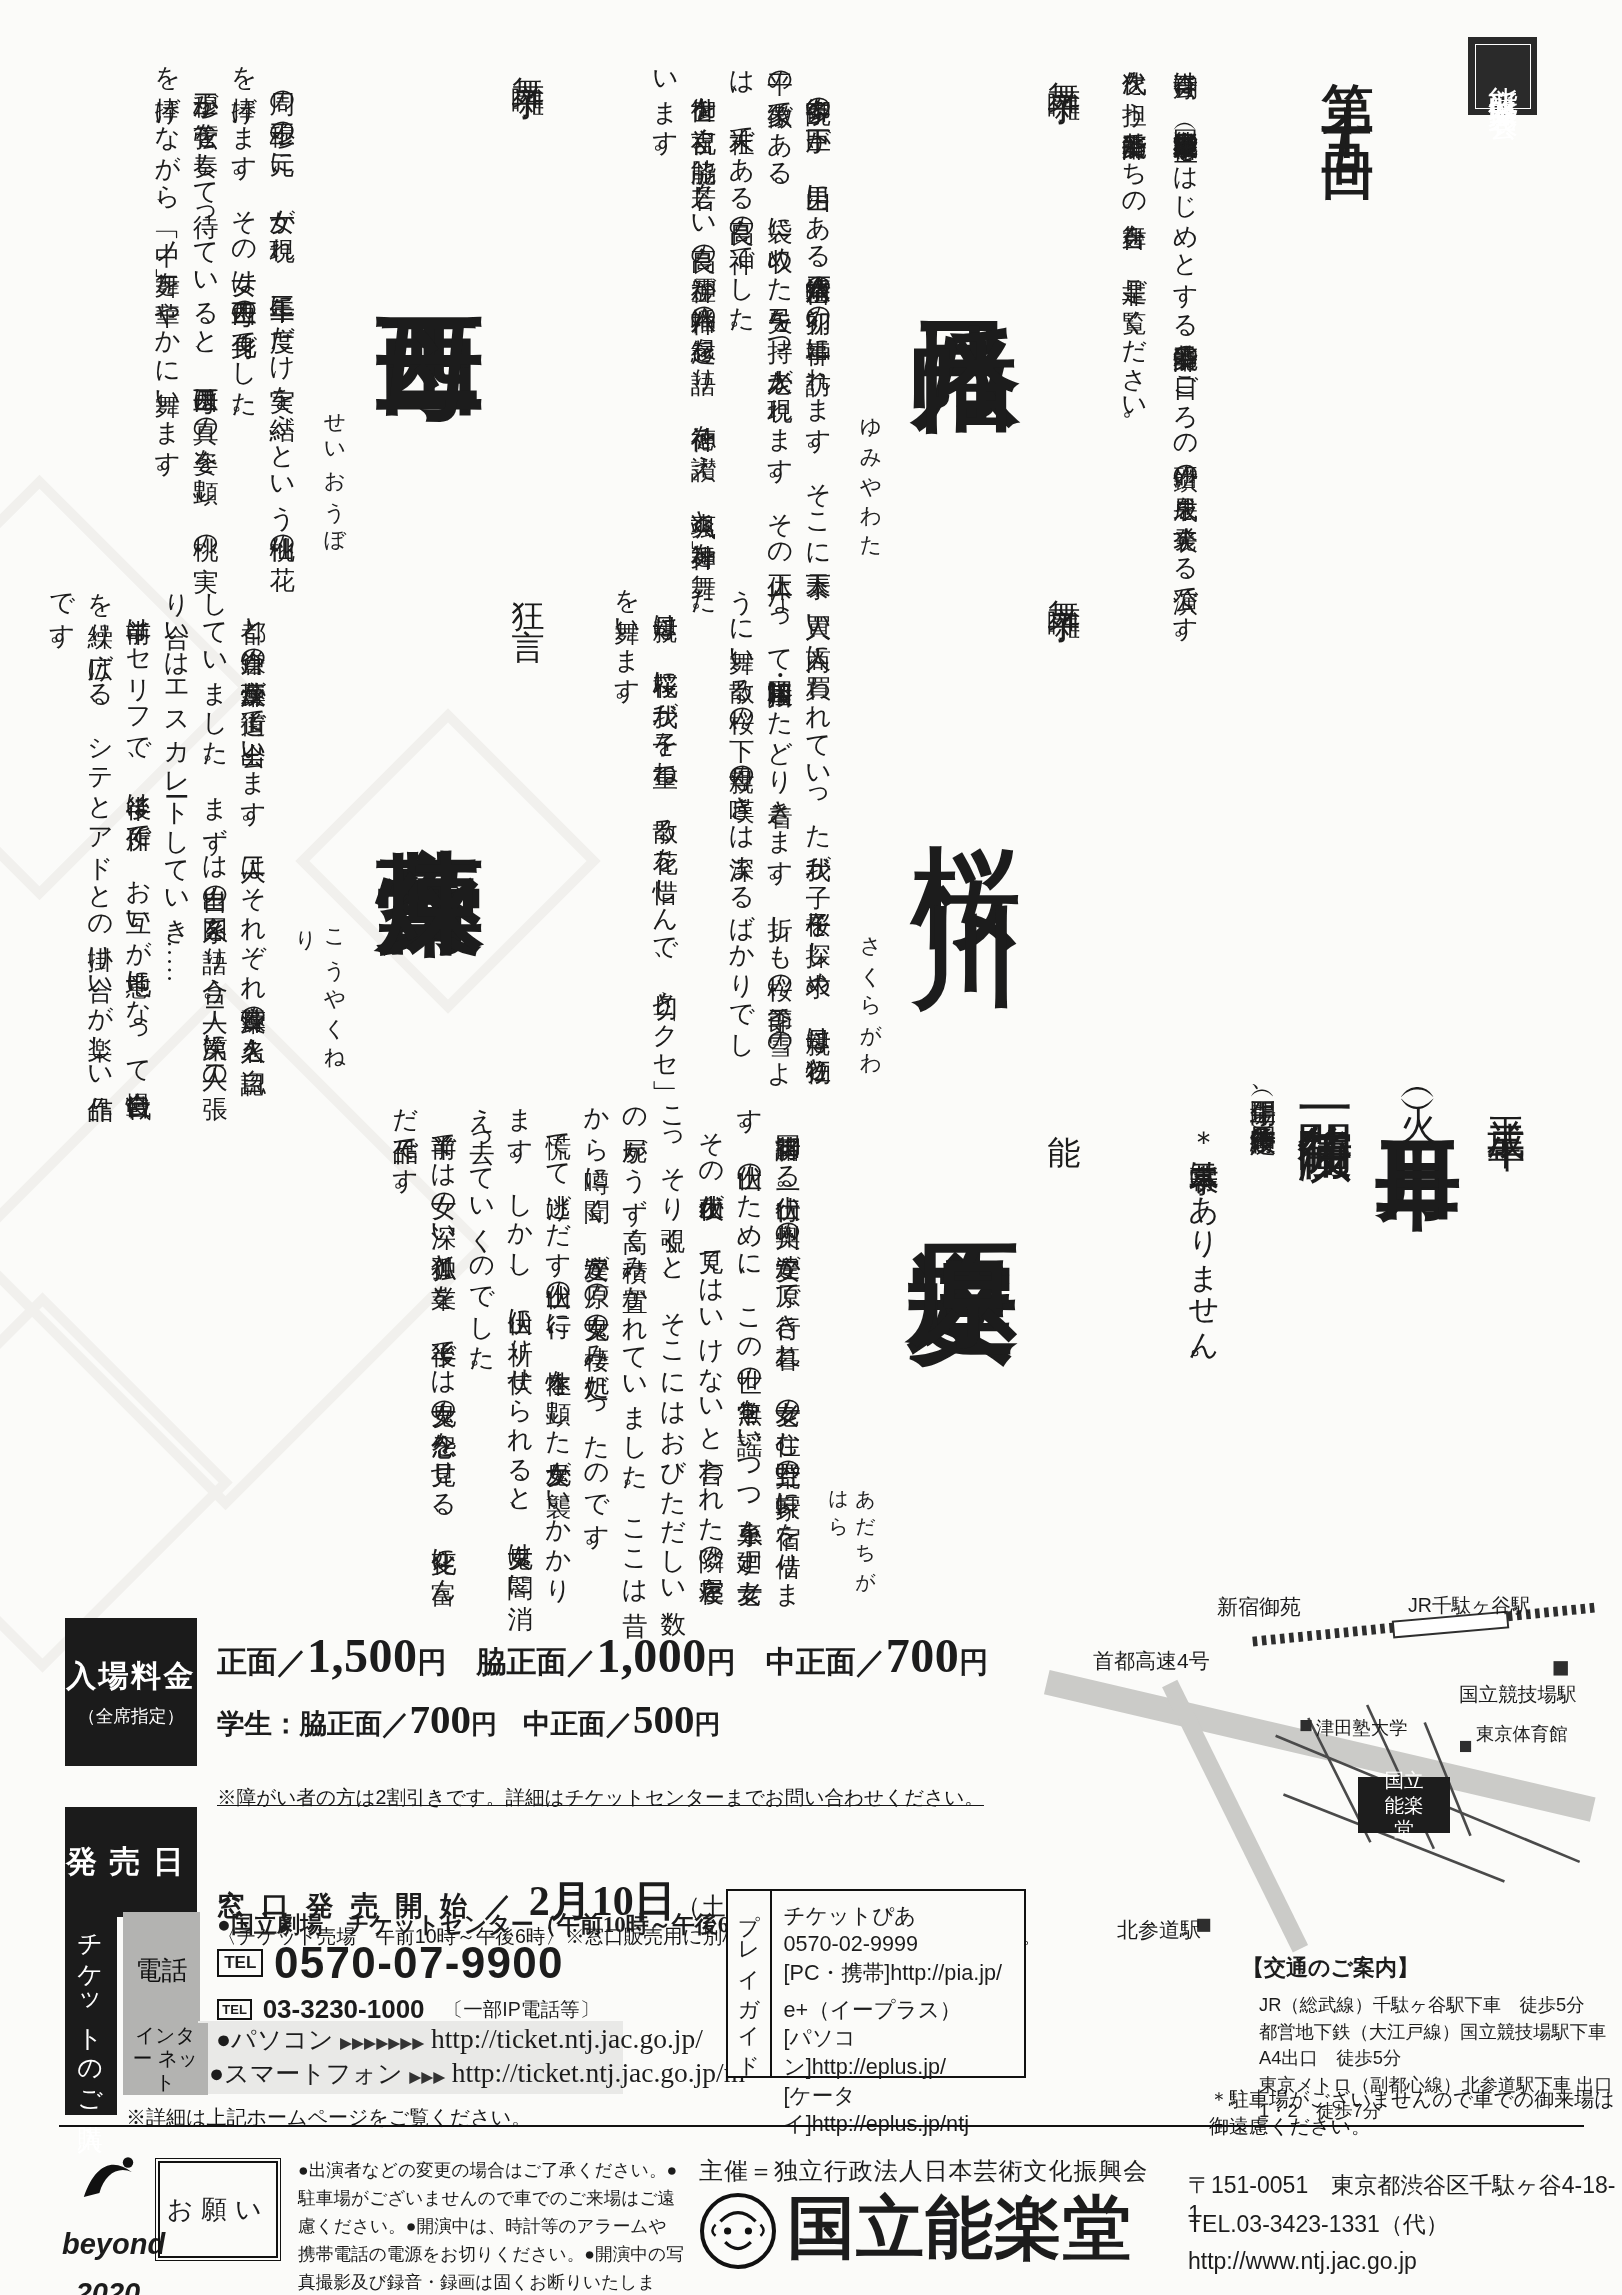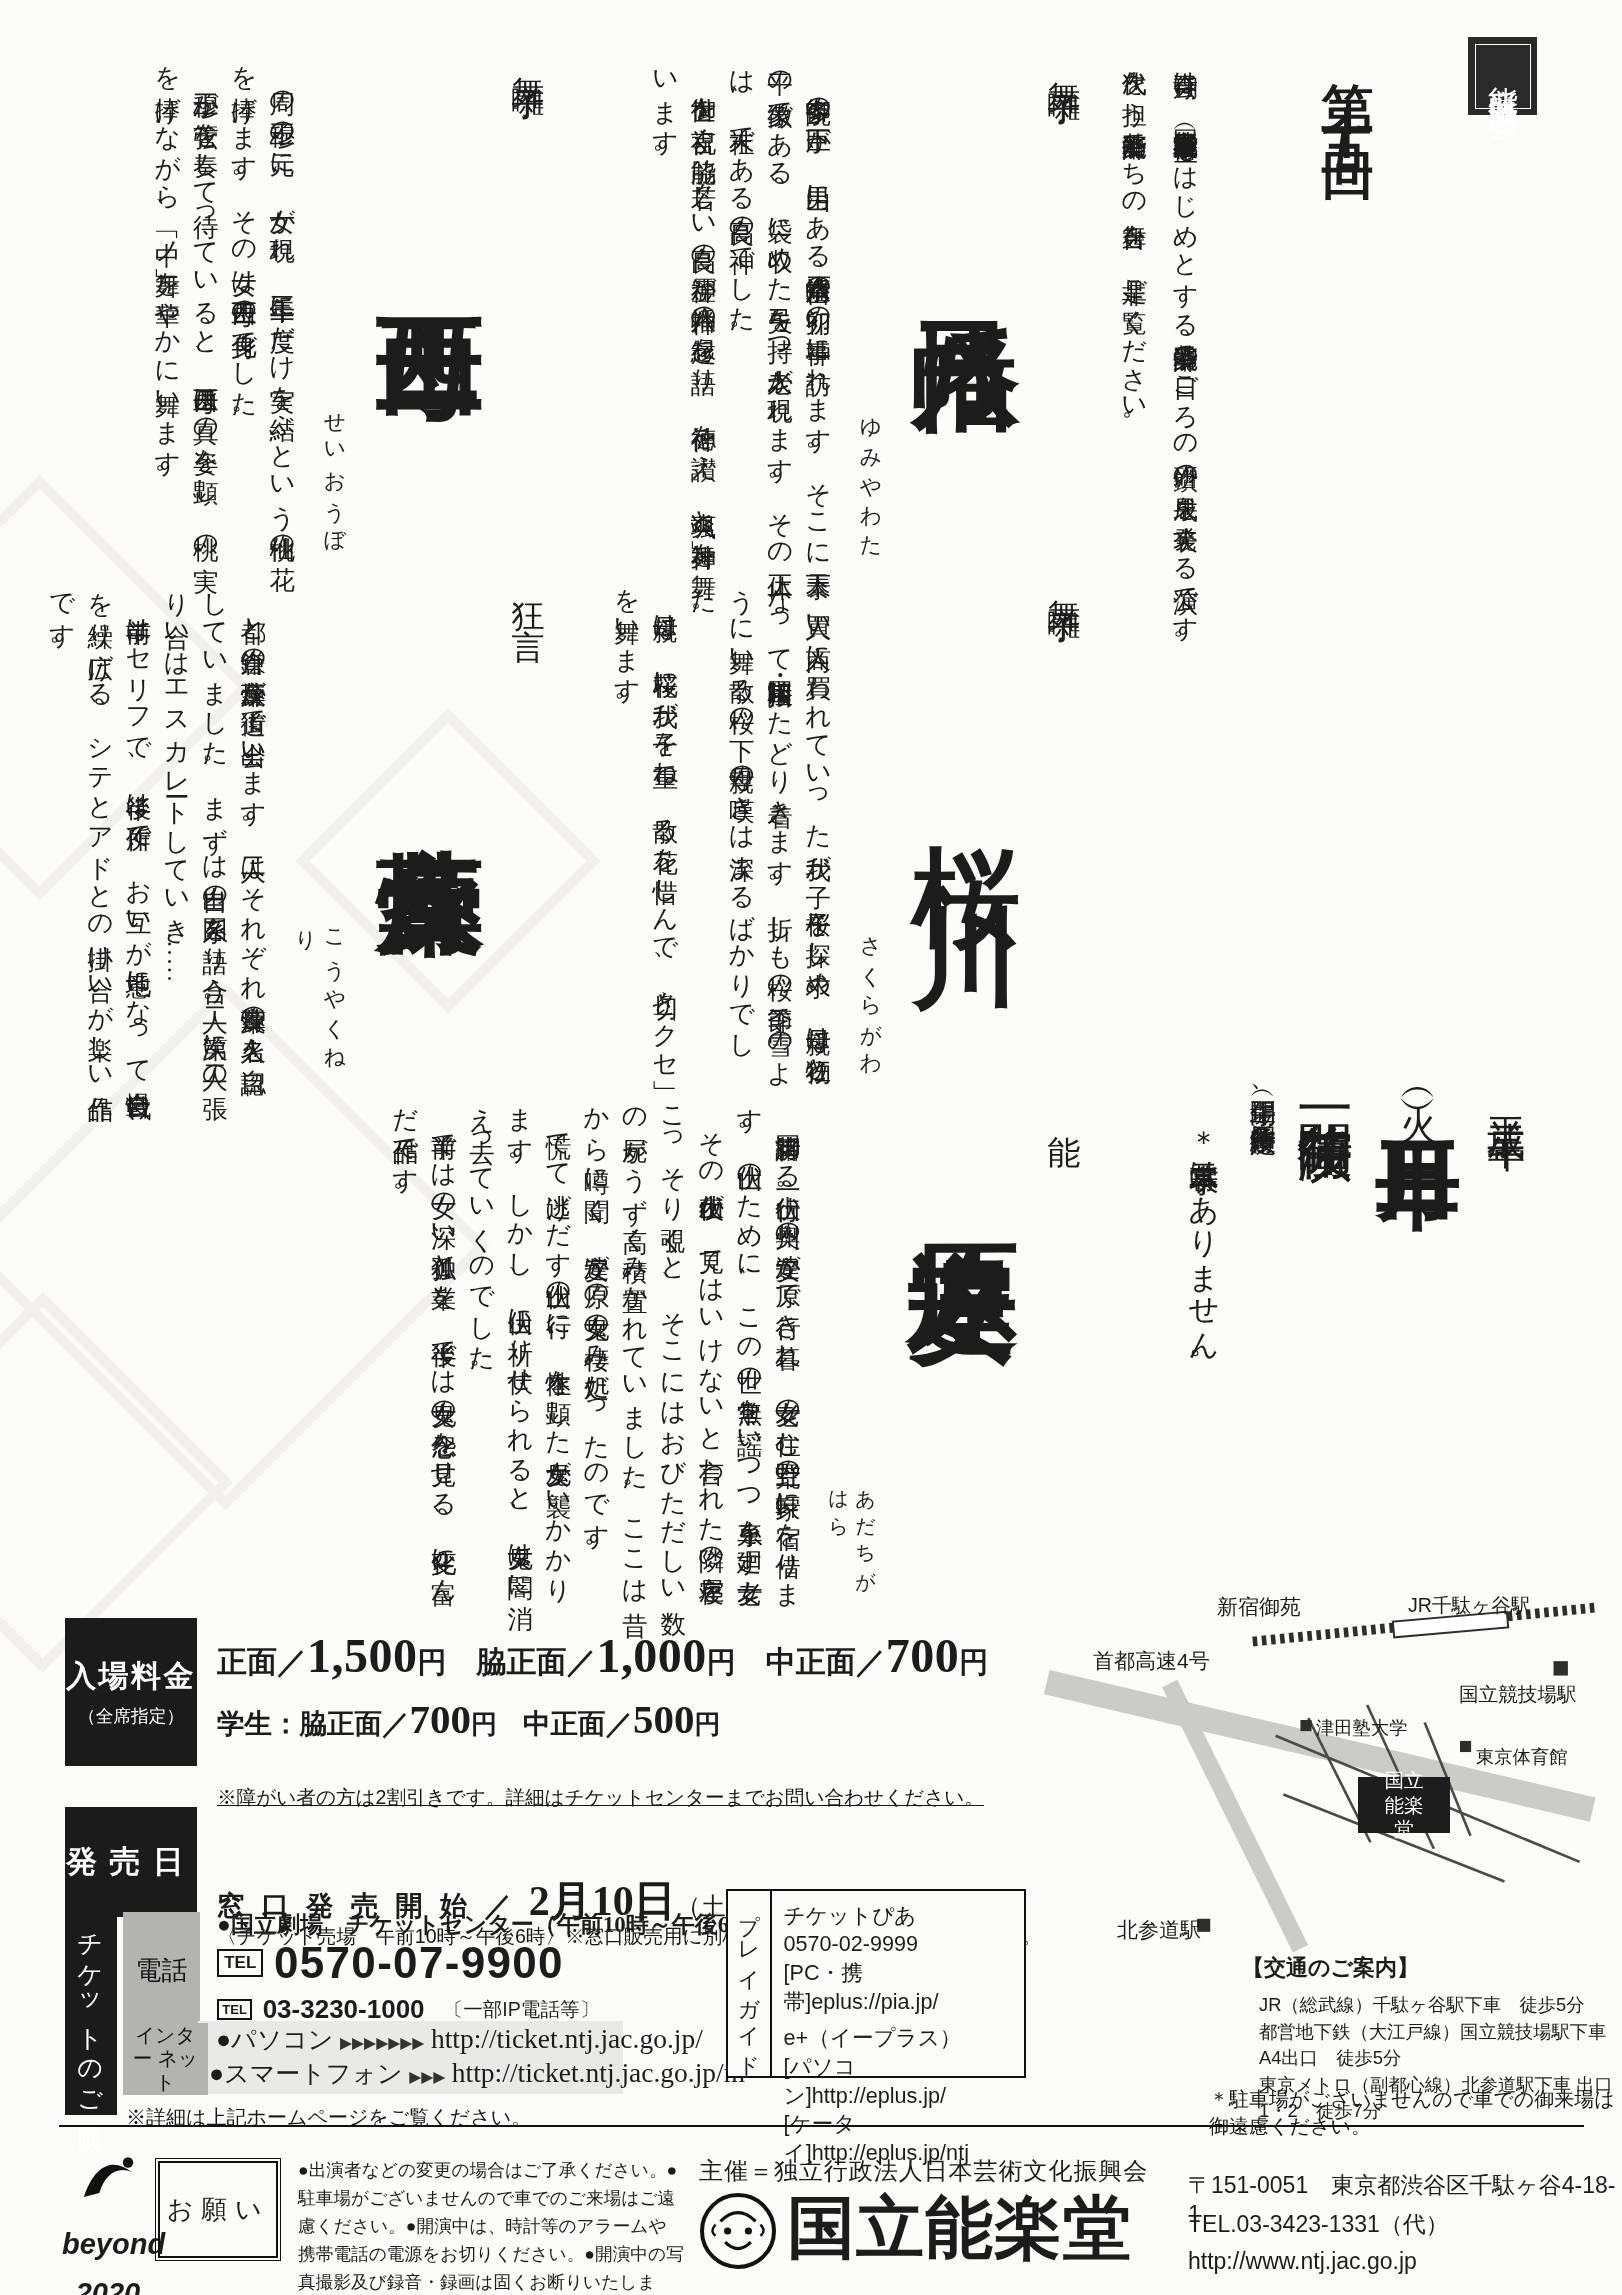--- a/index.html
+++ b/index.html
@@ -244,21 +244,21 @@
   </div>
   <div class="smallnote" style="left:126px;top:2104px;font-size:20px;">※詳細は上記ホームページをご覧ください。</div>
 
   <div class="pgbox" style="left:726px;top:1889px;width:296px;height:185px;">
     <div class="pgside">
       <span>プレイガイド</span>
     </div>
     <div class="pgcontent">
       <div>チケットぴあ</div>
       <div>0570-02-9999</div>
-      <div>[PC・携帯]eplus://pia.jp/</div>
+      <div>[PC・携帯]http://pia.jp/</div>
       <div style="height:7.9px;"></div>
       <div>e+（イープラス）</div>
       <div>[パソコン]http://eplus.jp/</div>
       <div>[ケータイ]http://eplus.jp/ntj</div>
     </div>
   </div>
 
   <div class="map">
     <svg width="595" height="374" viewBox="0 0 910 572">
       <path d="M70,150 L905,345" stroke="#cbcbc8" stroke-width="38" fill="none"></path>
@@ -273,21 +273,21 @@
       <rect x="458" y="208" width="17" height="17" fill="#2e2e2e"></rect>
       <rect x="702" y="240" width="17" height="17" fill="#2e2e2e"></rect>
       <rect x="845" y="118" width="22" height="22" fill="#2e2e2e"></rect>
       <rect x="300" y="512" width="20" height="20" fill="#2e2e2e"></rect>
     </svg>
     <span class="maplabel" style="left:216px;top:9.2px;font-size:21px;">新宿御苑</span>
     <span class="maplabel" style="left:407px;top:7.9px;">JR千駄ヶ谷駅</span>
     <span class="maplabel" style="left:458px;top:97px;">国立競技場駅</span>
     <span class="maplabel" style="left:92px;top:63px;font-size:21px;">首都高速4号</span>
     <span class="maplabel" style="left:315px;top:131px;font-size:18.3px;">津田塾大学</span>
-    <span class="maplabel" style="left:475px;top:160px;font-size:18.3px;">東京体育館</span>
+    <span class="maplabel" style="left:475px;top:137px;font-size:18.3px;">東京体育館</span>
     <div class="nohbox">
       <span style="display:block;width:46px;">国立能楽堂</span>
     </div>
     <span class="maplabel" style="left:116px;top:332px;font-size:21px;">北参道駅</span>
   </div>
 
   <div class="access">
     <h4>【交通のご案内】</h4>
     <div>JR（総武線）千駄ヶ谷駅下車　徒歩5分</div>
     <div>都営地下鉄（大江戸線）国立競技場駅下車 A4出口　徒歩5分</div>

